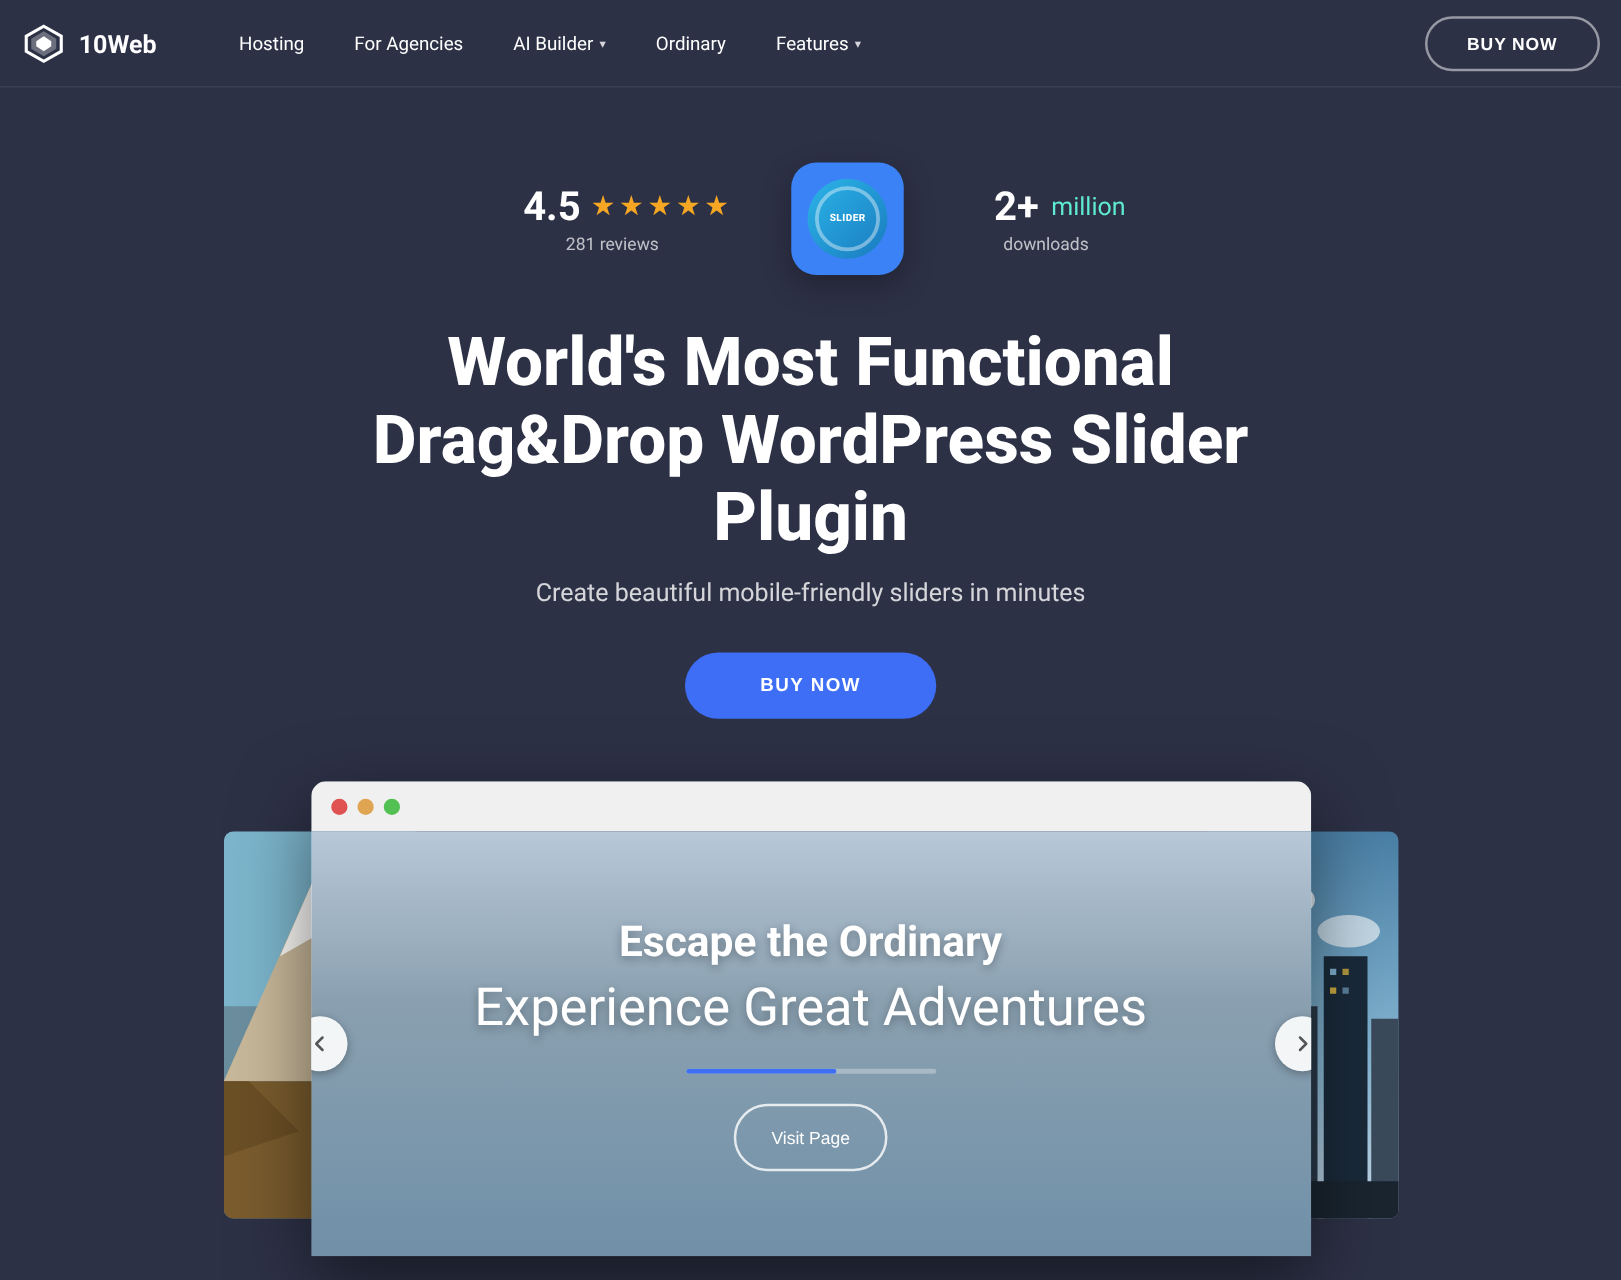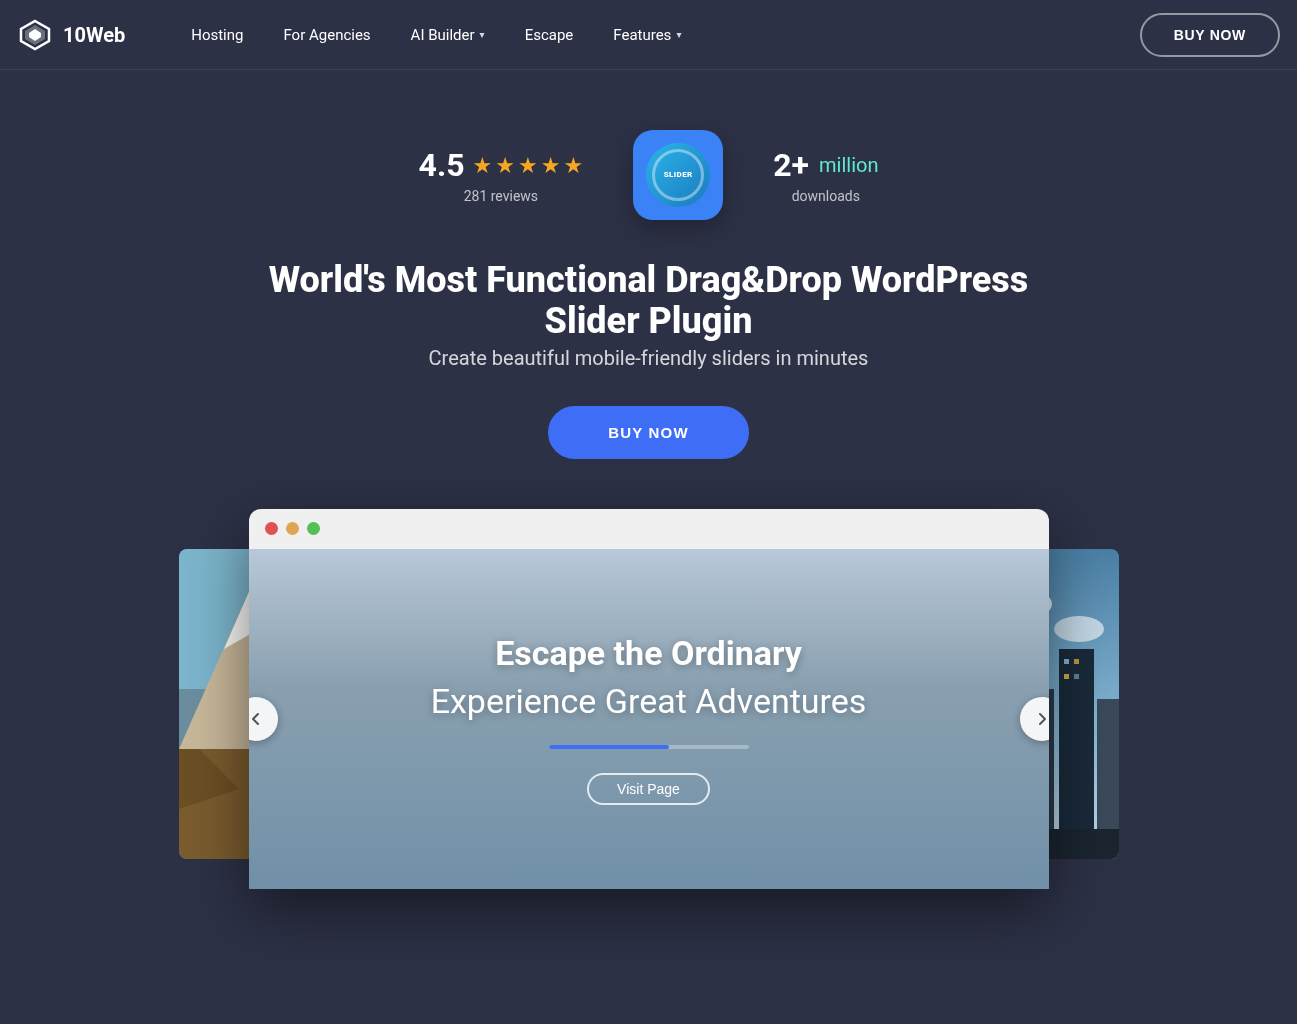--- a/index.html
+++ b/index.html
@@ -90,20 +90,21 @@
     }
     .stat-block {
       display: flex;
       flex-direction: column;
       align-items: center;
     }
     .stat-top {
       display: flex;
       align-items: center;
       gap: 8px;
+      margin-left: 22px;
     }
     .stat-number {
       font-size: 32px;
       font-weight: 700;
       color: #fff;
     }
     .stars {
       display: flex;
       gap: 3px;
     }
@@ -157,25 +158,25 @@
       font-size: 8px;
       font-weight: 800;
       color: #fff;
       letter-spacing: 0.05em;
       text-align: center;
       line-height: 1.2;
     }
 
     
     .hero-title {
-      font-size: 36px;
+      font-size: 54px;
       font-weight: 800;
       line-height: 1.15;
       max-width: 850px;
-      margin-bottom: 3px;
+      margin-bottom: 16px;
       color: #fff;
     }
     .hero-subtitle {
       font-size: 20px;
       font-weight: 400;
       color: rgba(255,255,255,0.8);
       margin-bottom: 36px;
     }
     .hero-buy-btn {
       background: #3d6ef5;
@@ -230,21 +231,21 @@
     }
     .slider-text-1 {
       font-size: 34px;
       font-weight: 700;
       color: #fff;
       text-align: center;
       margin-bottom: 8px;
       text-shadow: 0 2px 8px rgba(0,0,0,0.3);
     }
     .slider-text-2 {
-      font-size: 34px;
+      font-size: 42px;
       font-weight: 400;
       color: #fff;
       text-align: center;
       margin-bottom: 24px;
       text-shadow: 0 2px 8px rgba(0,0,0,0.3);
     }
     .slider-progress {
       width: 200px;
       height: 4px;
       background: rgba(255,255,255,0.3);
@@ -260,21 +261,21 @@
       height: 100%;
       background: #3d6ef5;
       border-radius: 2px;
     }
     .visit-btn {
       background: transparent;
       border: 2px solid rgba(255,255,255,0.8);
       color: #fff;
       font-size: 14px;
       font-weight: 500;
-      padding: 6px 28px;
+      padding: 17px 28px;
       border-radius: 30px;
       cursor: pointer;
     }
 
     
     .side-image {
       position: absolute;
       top: 40px;
       width: 160px;
       height: 310px;
@@ -331,21 +332,21 @@
       <span>Hosting</span>
     </a>
     <a class="nav-link" href="#">
       <span>For Agencies</span>
     </a>
     <a class="nav-link" href="#">
       <span>AI Builder</span>
       <span class="chevron">▾</span>
     </a>
     <a class="nav-link" href="#">
-      <span>Escape</span>
+      <span>Ordinary</span>
     </a>
     <a class="nav-link" href="#">
       <span>Features</span>
       <span class="chevron">▾</span>
     </a>
   </div>
 
   <button class="nav-buy-btn">BUY NOW</button>
 </nav>
 

